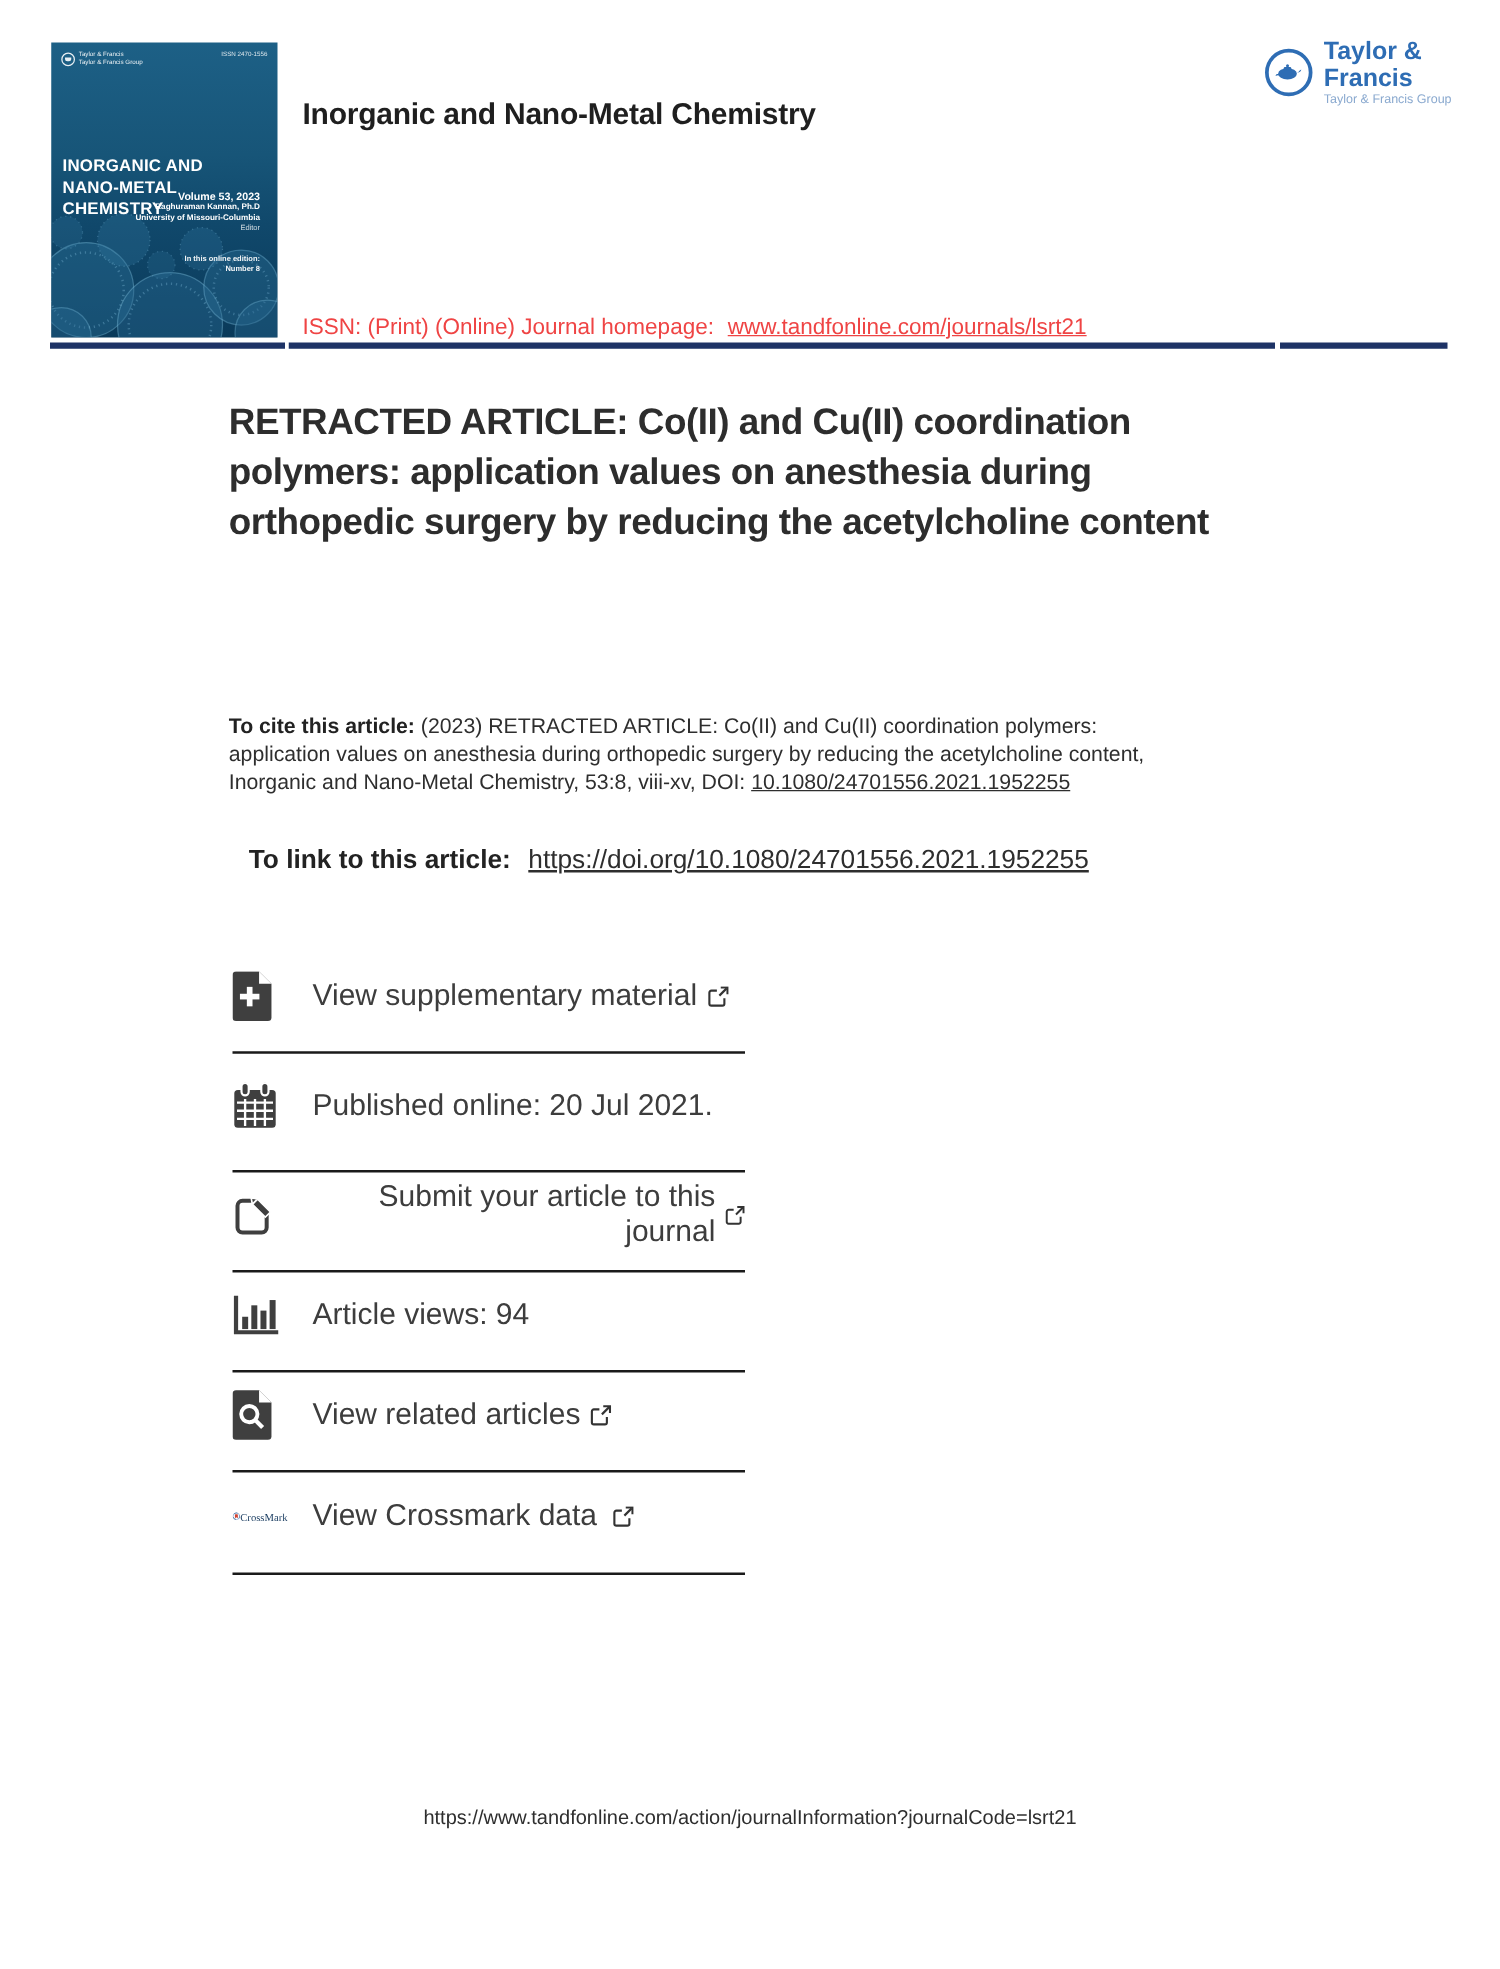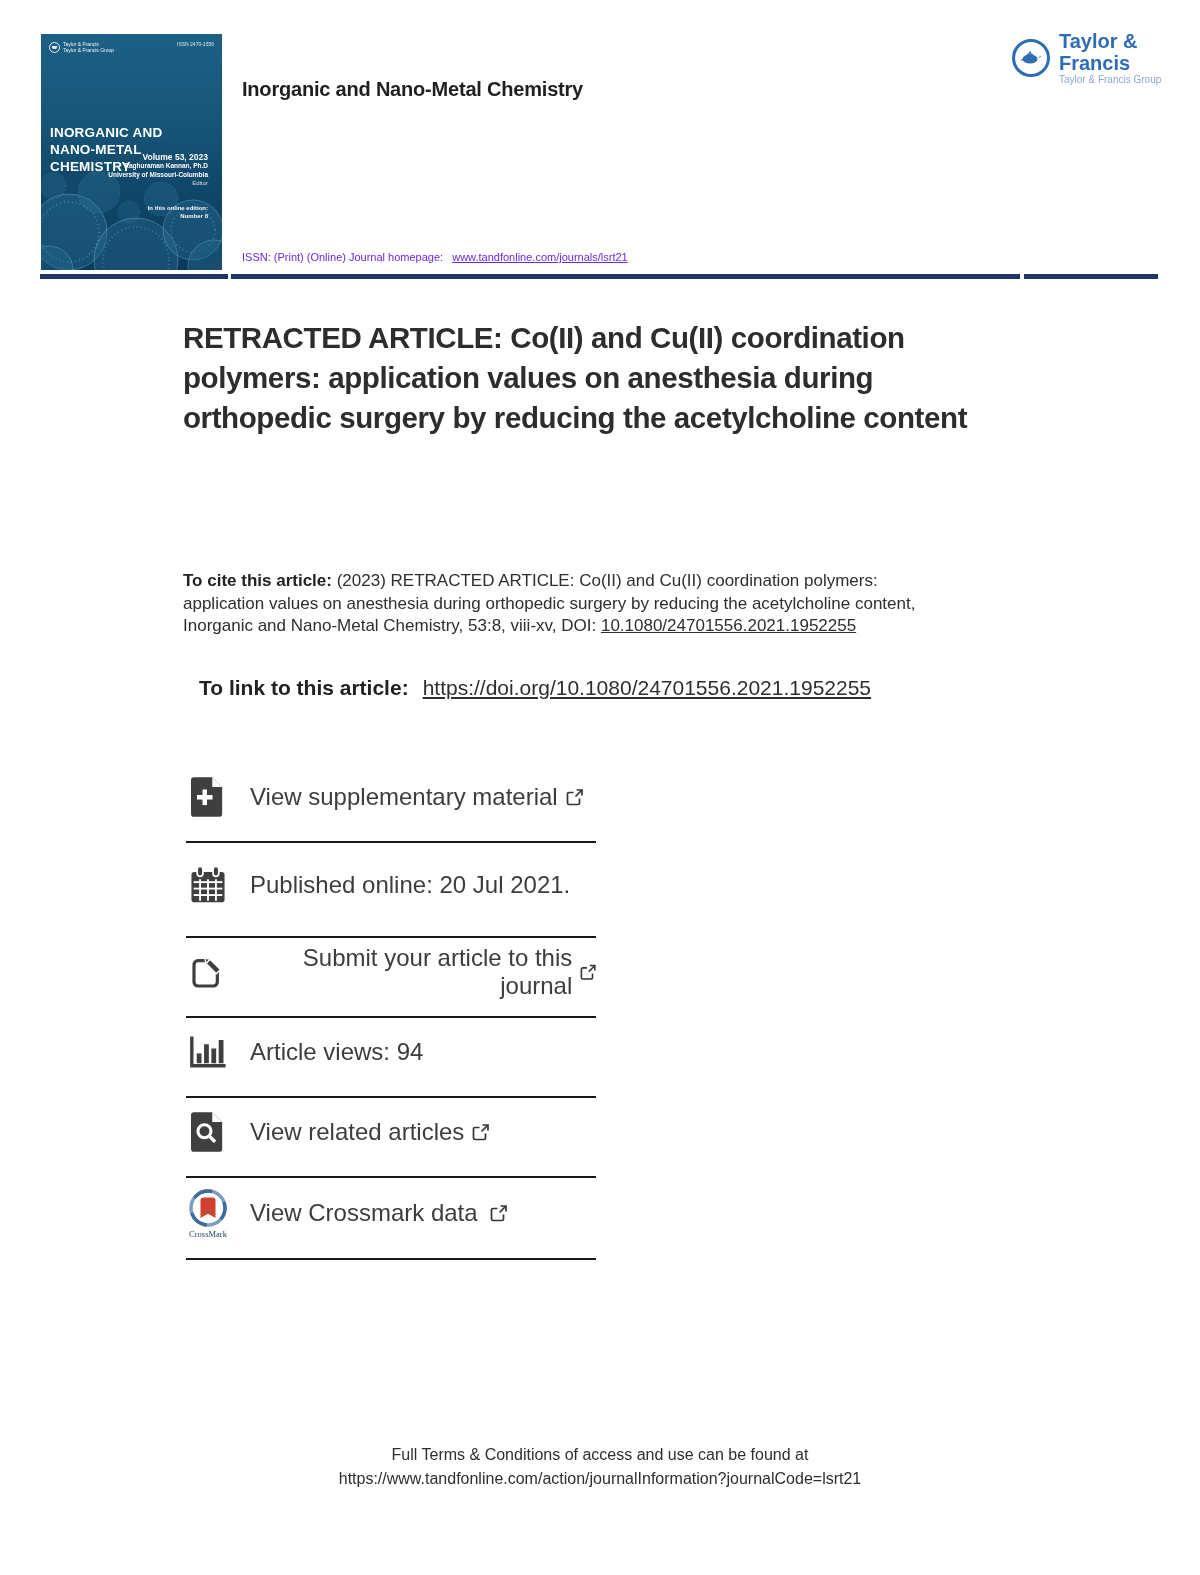--- a/index.html
+++ b/index.html
@@ -32,43 +32,43 @@
   .cover-ed1 { font-size:6.5px; font-weight:bold; line-height:8.5px; }
   .cover-ed2 { font-size:6px; opacity:.8; line-height:8.5px; }
   .cover-note { margin-top:16px; font-size:6px; font-weight:bold; line-height:8.5px; opacity:.95; }
 
   
   .tf-logo { position:absolute; left:1012px; top:30px; display:flex; align-items:center; gap:9px; }
   .tf-circle { width:38px; height:38px; border:3px solid #2e6db4; border-radius:50%;
     display:flex; align-items:center; justify-content:center; flex:0 0 auto; }
   .tf-words .l1 { font-size:20px; font-weight:600; color:#2e6db4; line-height:22px; }
   .tf-words .l2 { font-size:10px; color:#8aa9cf; line-height:12px; }
-  .journal-title { position:absolute; left:242px; top:78px; font-size:20px; font-weight:bold; color:#1f1f1f; letter-spacing:-.2px; }
-  .issn-line { position:absolute; left:242px; top:251px; font-size:11px; color:#6d28d9; }
+  .journal-title { position:absolute; left:242px; top:78px; font-size:24px; font-weight:bold; color:#1f1f1f; letter-spacing:-.2px; }
+  .issn-line { position:absolute; left:242px; top:251px; font-size:18px; color:#ef4444; }
   .bar-seg { position:absolute; top:274px; height:5px; background:#1e3366; }
   .bar-a { left:40px;  width:188px; }
   .bar-b { left:231px; width:789px; }
   .bar-c { left:1024px; width:134px; }
 
   
   .article-title { position:absolute; left:183px; top:318px; width:832px;
     font-size:29.5px; line-height:40px; font-weight:700; color:#2d2d2d; letter-spacing:-.4px; }
   .cite { position:absolute; left:183px; top:570px; width:748px;
     font-size:17px; line-height:22.5px; color:#2e2e2e; }
   .cite b, .linkline b { font-weight:bold; color:#222; }
   .linkline { position:absolute; left:199px; top:676px; font-size:21px; color:#2e2e2e; }
   .linkline .link { margin-left:14px; }
 
   
   .actions { position:absolute; left:186px; top:763px; width:410px; }
   .action-row { height:80px; border-bottom:2px solid #1a1a1a;
     display:flex; align-items:center; }
   .action-row:nth-child(2) { height:95px; }
   .action-row:nth-child(6) { height:82px; }
-  .icon-col { width:44px; display:flex; flex-direction:column; align-items:center; flex:0 0 auto; margin-right:20px; margin-top:-10px; }
+  .icon-col { width:44px; display:flex; flex-direction:row; align-items:center; flex:0 0 auto; margin-right:20px; margin-top:-10px; }
   .action-label { font-size:24px; color:#3d3d3d; display:flex; align-items:center; gap:8px; margin-top:-10px;text-align:right; }
   .ext { display:inline-block; width:17px; height:17px; }
   .cm-caption { font-size:8.5px; color:#16395e; margin-top:1px; font-family:"Liberation Serif", serif; }
 
   
   .footer { position:absolute; left:0; width:1200px; top:1443px; text-align:center;
     font-size:16px; line-height:24px; color:#2e2e2e; }
 </style>
 </head>
 <body>
@@ -260,15 +260,14 @@
         <path d="M13.5 9.5 v4.4 a1.6 1.6 0 0 1 -1.6 1.6 H3.1 a1.6 1.6 0 0 1 -1.6 -1.6 V5.1 a1.6 1.6 0 0 1 1.6 -1.6 H7.5" fill="none" stroke="#333" stroke-width="1.7"></path>
         <path d="M9.5 7.5 L15.3 1.7" stroke="#333" stroke-width="1.7" fill="none"></path>
         <path d="M10.6 1 H16 V6.4" fill="none" stroke="#333" stroke-width="1.7"></path>
       </svg>
     </span>
   </div>
 
 </div>
 
 <div class="footer">
-  <div>Full Terms &amp; Conditions of access and use can be found at</div>
   <div>https://www.tandfonline.com/action/journalInformation?journalCode=lsrt21</div>
 </div>
 
 </body></html>

